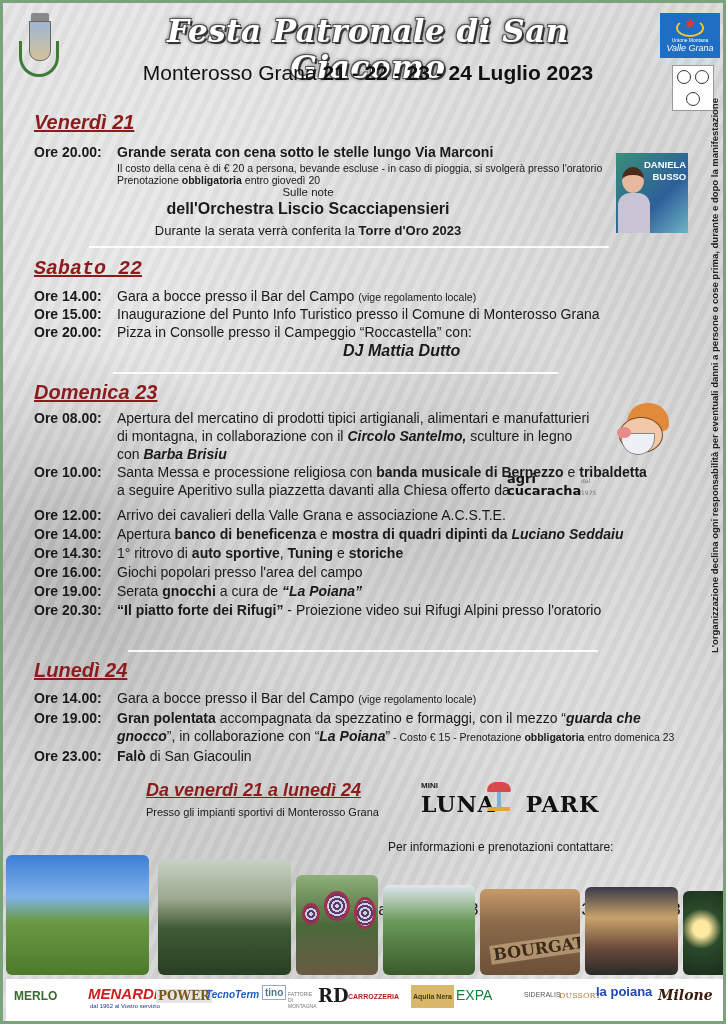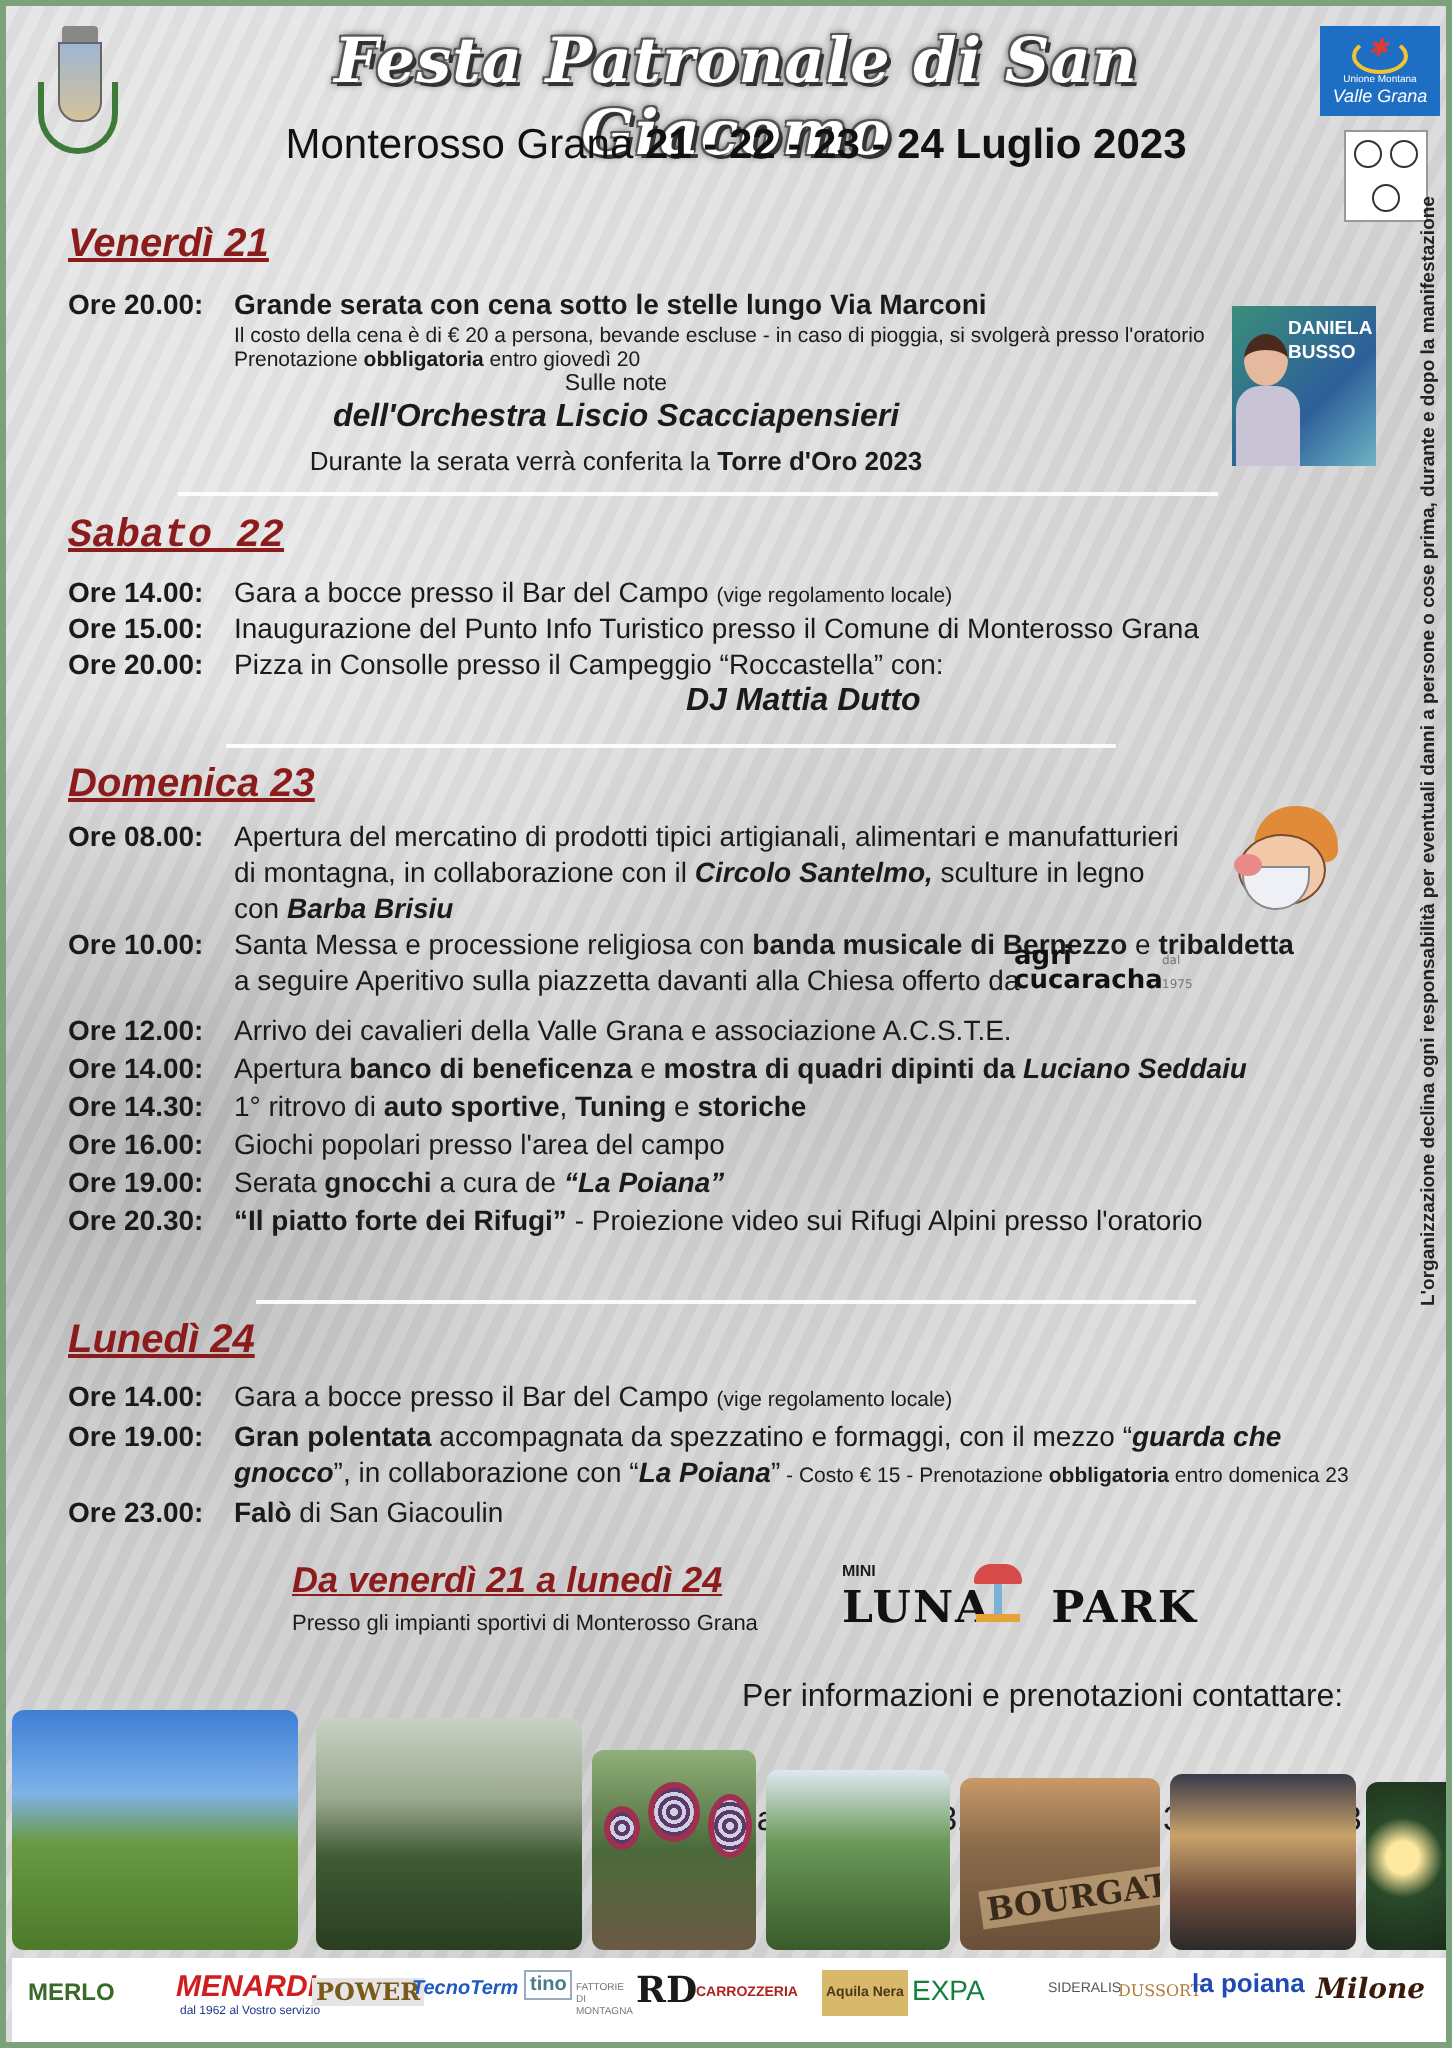--- a/index.html
+++ b/index.html
@@ -58,21 +58,21 @@
   }
   .row { position: absolute; left: 31px; font-size: 14px; line-height: 18px; }
   .row .t { position: absolute; left: 0; font-weight: bold; white-space: nowrap; }
   .row .d { position: absolute; left: 83px; white-space: nowrap; }
   .small { font-size: 10.5px; }
   .center { position: absolute; text-align: center; white-space: nowrap; }
   .divider { position: absolute; height: 2px; background: rgba(255,255,255,0.9); }
 
   .album { left: 613px; top: 150px; width: 72px; height: 80px;
     background: linear-gradient(135deg, #3a8f7a, #2d5f9a 60%, #6fb3c4); color: #fff; overflow: hidden; }
-  .album .name { position:absolute; left: 28px; top: 6px; font-size: 9.5px; font-weight: bold; line-height: 12px; text-align:left; }
+  .album .name { position:absolute; left: 28px; top: 6px; font-size: 9.5px; font-weight: bold; line-height: 12px; text-align:right; }
   .album .face { position:absolute; left: 6px; top: 14px; width: 22px; height: 26px; background:#e6b89e; border-radius: 50%; border-top: 8px solid #4a2a1c; }
   .album .body { position:absolute; left: 2px; top: 40px; width: 32px; height: 40px; background:#c9c3d6; border-radius: 12px 12px 0 0; }
 
   .vertical {
     position: absolute; left: 706px; top: 650px; width: 520px;
     transform: rotate(-90deg); transform-origin: left top;
     font-size: 9.5px; font-weight: bold; color: #222; white-space: nowrap;
   }
 
   .gnome { left: 610px; top: 400px; width: 60px; height: 55px; }
@@ -86,21 +86,21 @@
 
   .promo { left: 143px; top: 777px; font-size: 18px; font-weight: bold; font-style: italic; color: #8c1c1c; text-decoration: underline; }
   .promo-sub { left: 143px; top: 803px; font-size: 11px; }
   .luna-mini { left: 418px; top: 778px; font-size: 8px; font-weight: bold; }
   .luna { left: 418px; top: 788px; font-family: "DejaVu Serif", serif; font-weight: bold; font-size: 22px; color:#111; letter-spacing: 1px; }
   .carousel { left: 484px; top: 775px; width: 24px; height: 34px; }
   .carousel .roof { position:absolute; left:0; top: 4px; width: 24px; height: 10px; background: #d64a4a; border-radius: 12px 12px 2px 2px; }
   .carousel .pole { position:absolute; left: 10px; top: 14px; width: 4px; height: 16px; background: #7bb0d8; }
   .carousel .base { position:absolute; left:1px; top: 29px; width: 22px; height: 4px; background: #e8a23a; }
 
-  .info1 { left: 368px; top: 837px; font-size: 16px; }
+  .info1 { left: 385px; top: 837px; font-size: 12px; }
   .info2 { left: 364px; top: 853px; font-size: 17px; margin-top: 44px; }
 
   
   .photo { position:absolute; border-radius: 6px; overflow: hidden; }
   .p1 { left: 3px; top: 852px; width: 143px; height: 120px; background: linear-gradient(180deg, #3d7fd6 0%, #7fb2e8 35%, #6a9a45 55%, #4c7a2a 100%); }
   .p2 { left: 155px; top: 856px; width: 133px; height: 116px; background: linear-gradient(180deg, #c8d2c4 0%, #9aa88e 35%, #3f5a34 60%, #2a3e22 100%); }
   .p3 { left: 293px; top: 872px; width: 82px; height: 100px; background: linear-gradient(180deg, #8fb07a 0%, #4b6a3a 50%, #6a5a44 100%); }
   .p4 { left: 380px; top: 882px; width: 92px; height: 90px; background: linear-gradient(180deg, #dfe8f0 0%, #6a9a5a 40%, #3a5a2a 100%); }
   .p5 { left: 477px; top: 886px; width: 100px; height: 86px; background: linear-gradient(180deg, #c99a6a 0%, #8a6a4a 40%, #6a5038 100%); }
   .p6 { left: 582px; top: 884px; width: 93px; height: 88px; background: linear-gradient(180deg, #3a3a4a 0%, #c9a26a 35%, #6a4a3a 70%, #2a2a2a 100%); }
@@ -141,21 +141,21 @@
   <div class="day" style="top:108px;">Venerdì 21</div>
   <div class="row" style="top:140px;">
     <span class="t">Ore 20.00:</span>
     <span class="d" style="font-weight:bold;">Grande serata con cena sotto le stelle lungo Via Marconi</span>
   </div>
   <div class="row small" style="top:156px;left:114px;">Il costo della cena è di € 20 a persona, bevande escluse - in caso di pioggia, si svolgerà presso l'oratorio</div>
   <div class="row small" style="top:168px;left:114px;">
     <span>Prenotazione </span><b>obbligatoria</b><span> entro giovedì 20</span>
   </div>
   <div class="center" style="left:0;width:610px;top:183px;font-size:11.5px;">Sulle note</div>
-  <div class="center" style="left:0;width:610px;top:197px;font-size:16px;font-weight:bold;font-style:italic;">dell'Orchestra Liscio Scacciapensieri</div>
+  <div class="center" style="left:0;width:610px;top:197px;font-size:16px;font-weight:bold;">dell'Orchestra Liscio Scacciapensieri</div>
   <div class="center" style="left:0;width:610px;top:220px;font-size:13px;">
     <span>Durante la serata verrà conferita la </span><b>Torre d'Oro 2023</b>
   </div>
   <div class="abs album">
     <div class="body"></div>
       <div class="face"></div>
     <div class="name"><span>DANIELA</span><br><span>BUSSO</span></div>
   </div>
   <div class="divider" style="left:86px;top:243px;width:520px;"></div>
 

